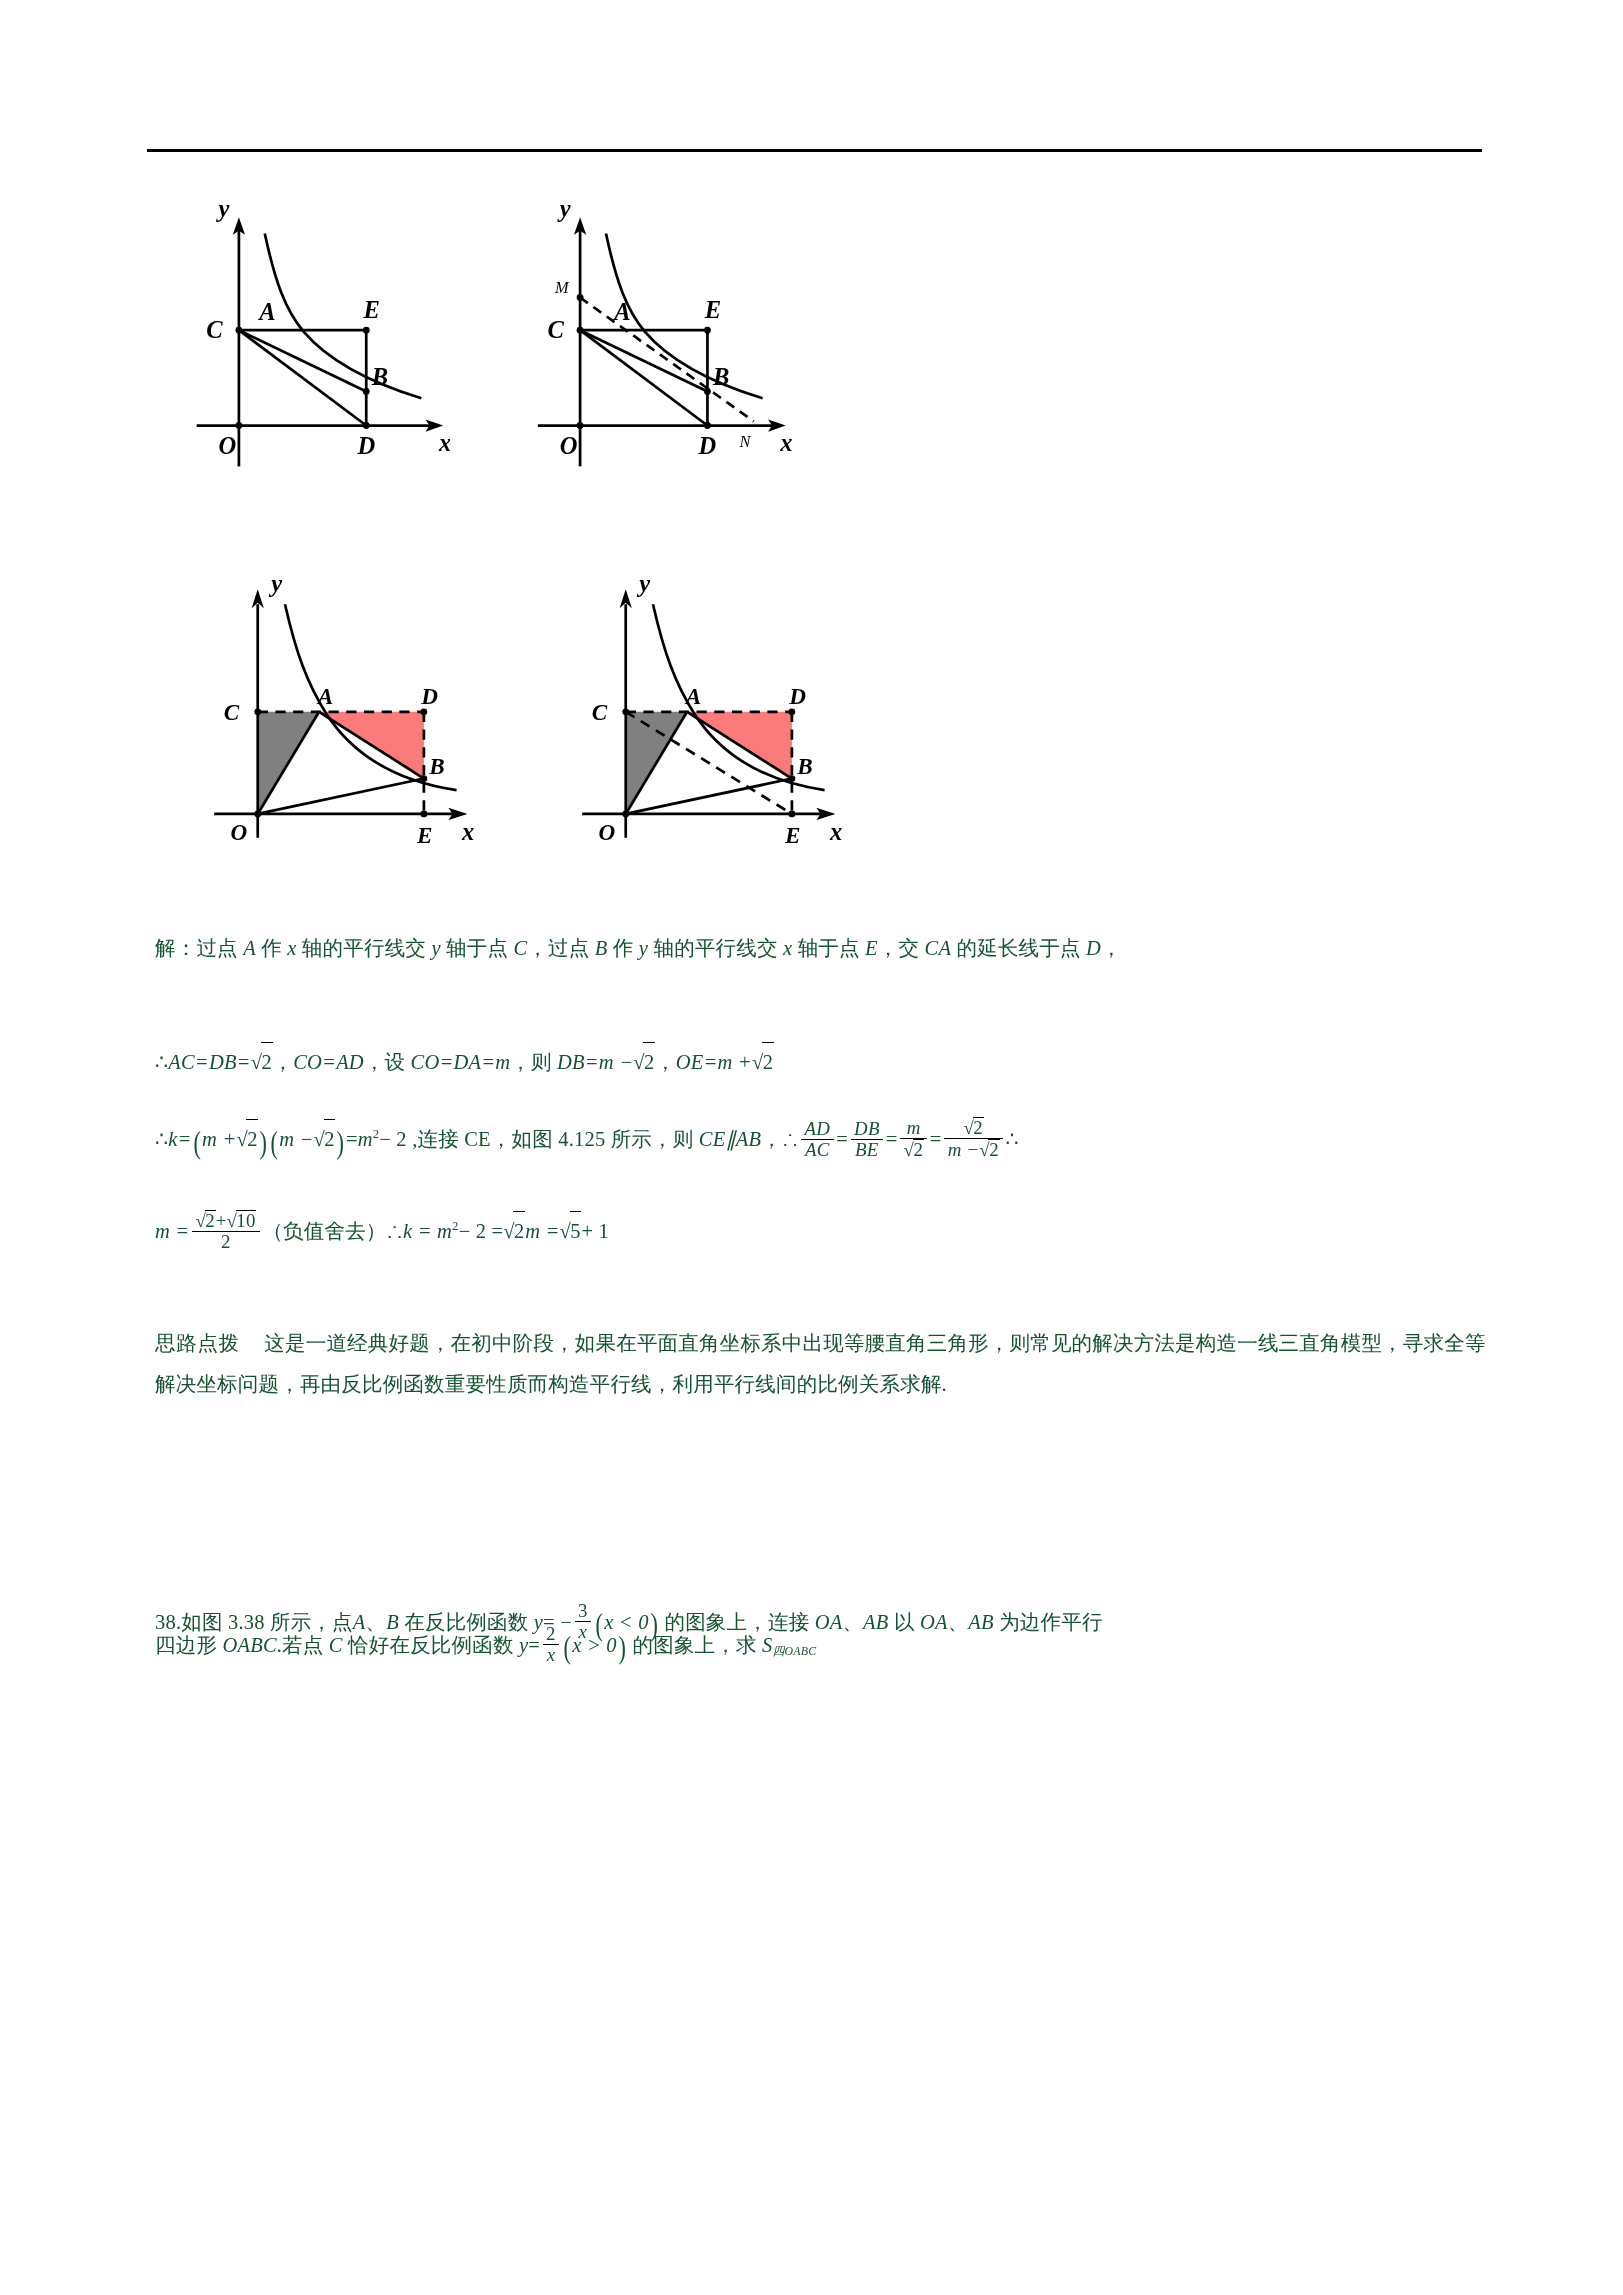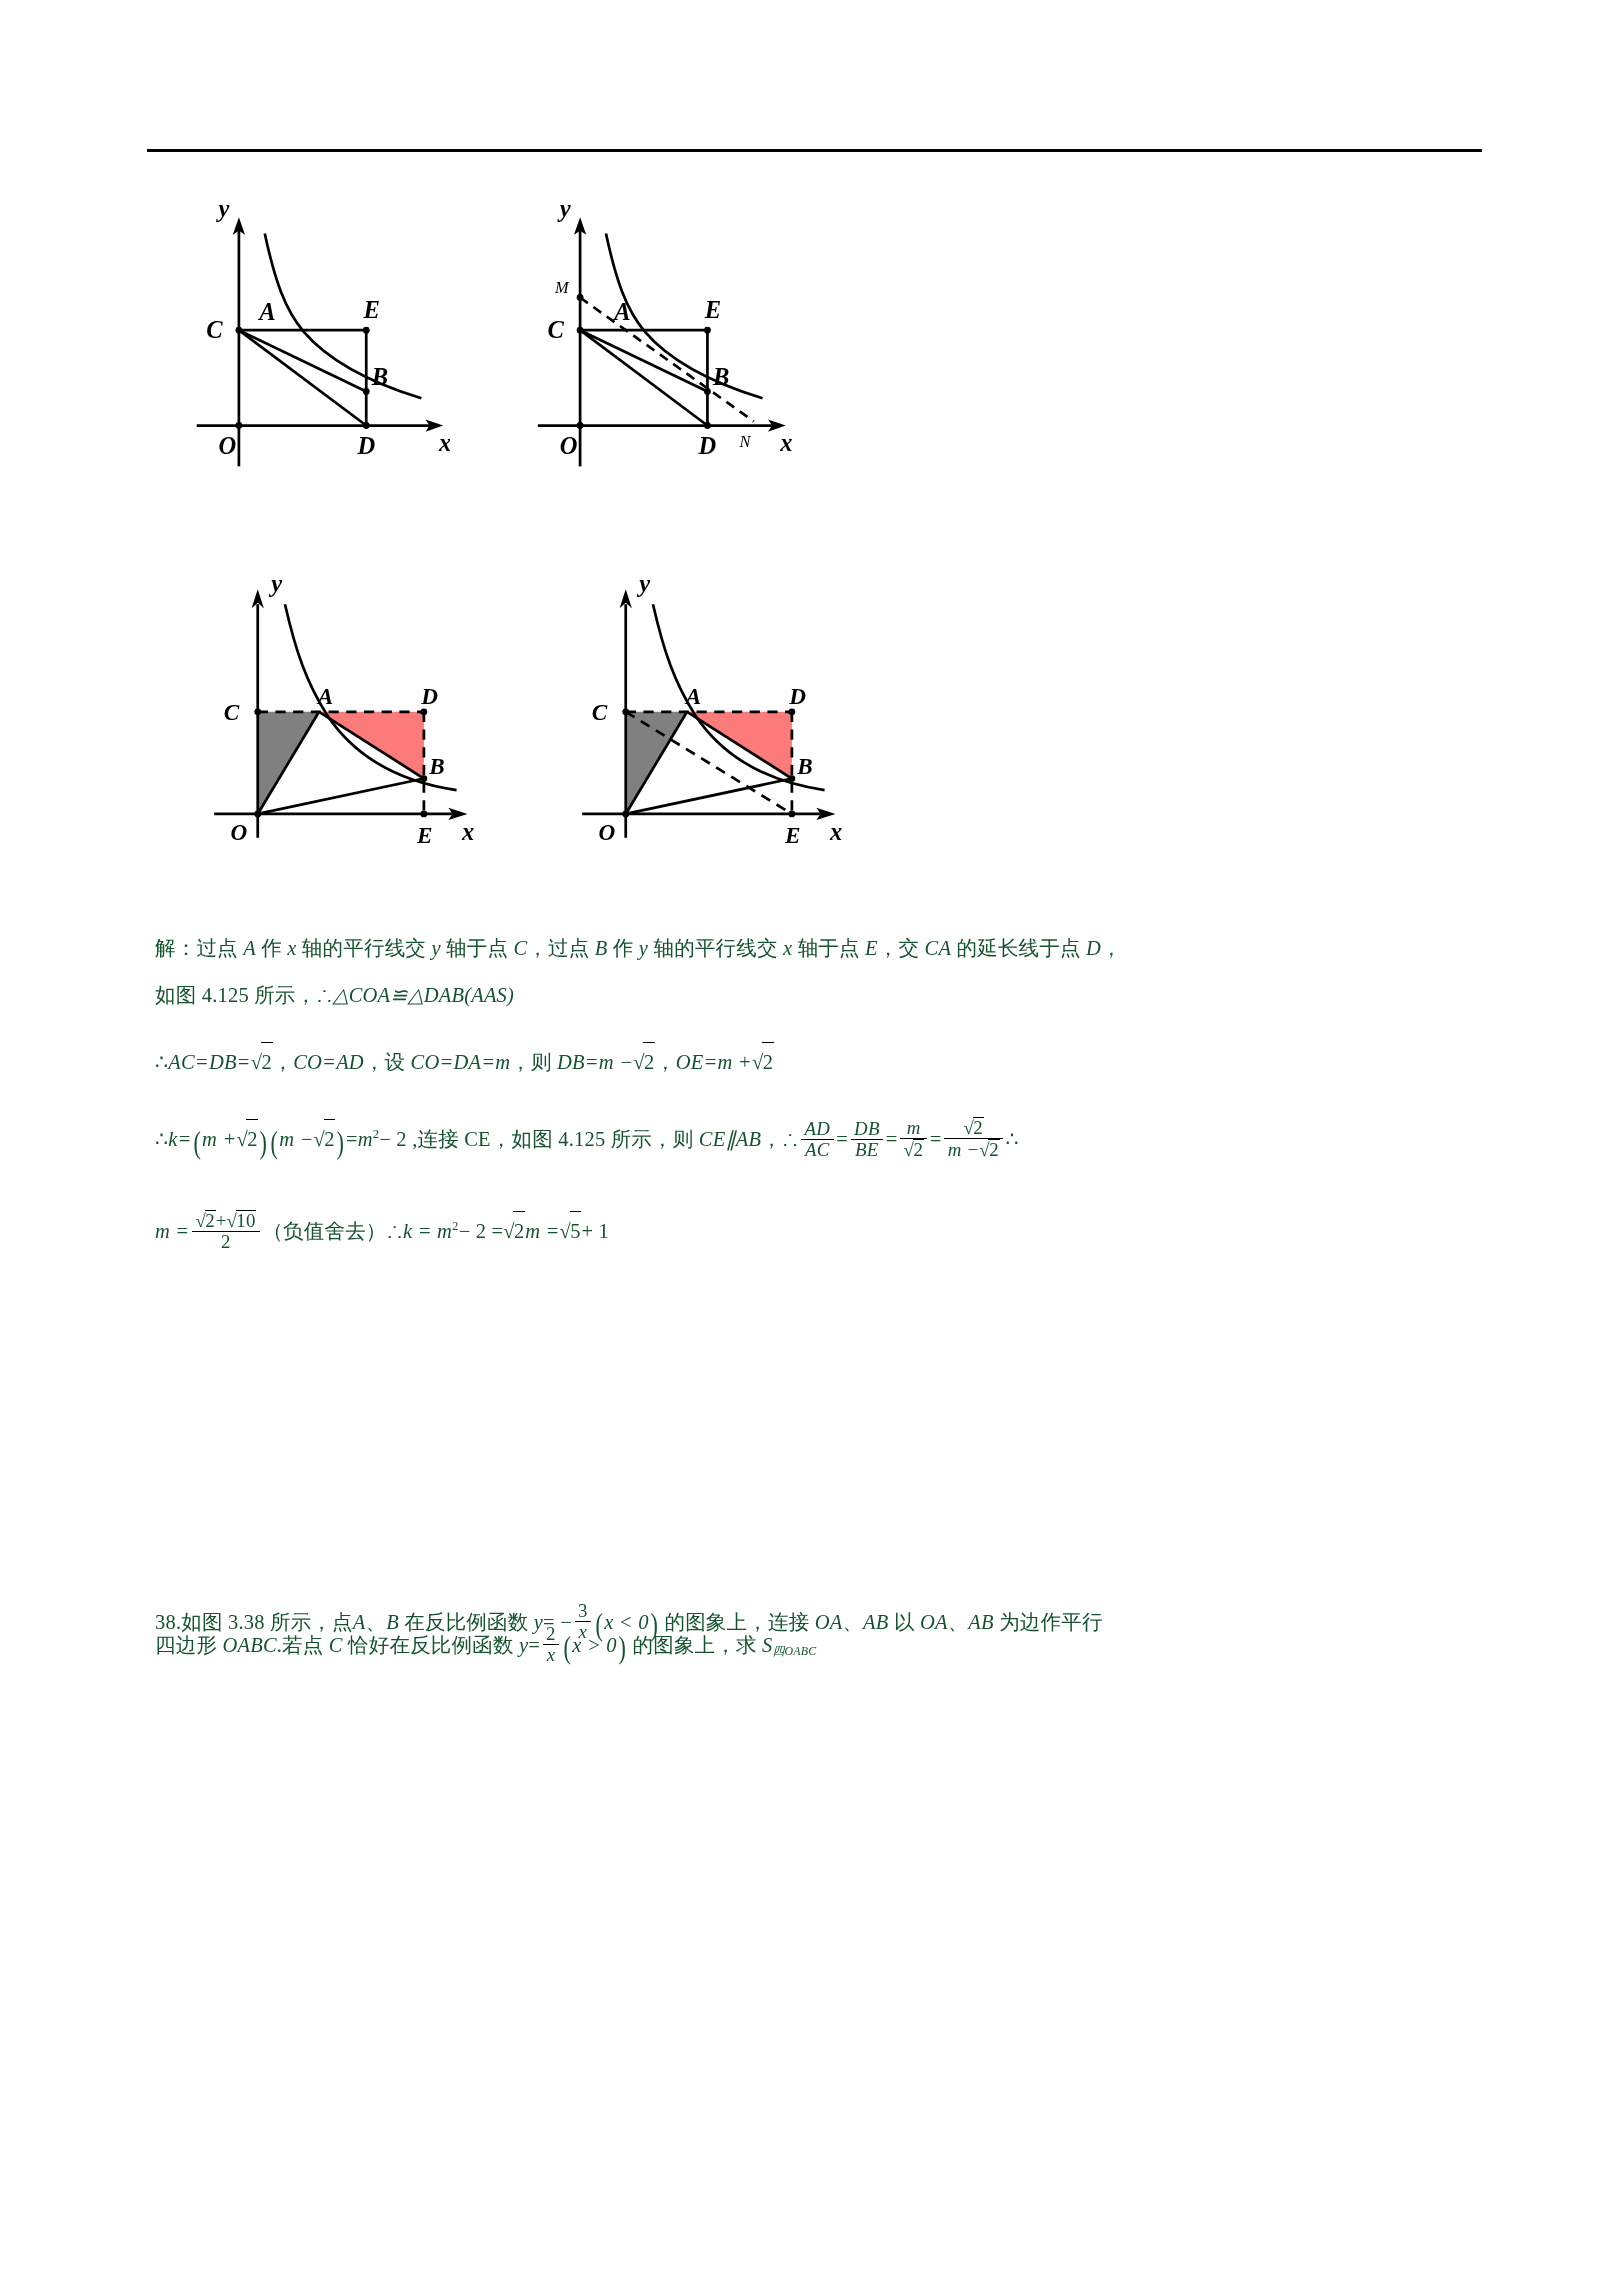--- a/index.html
+++ b/index.html
@@ -230,36 +230,36 @@
       <text x="360" y="312" font-family="Liberation Serif, serif" font-size="34" font-style="italic" font-weight="bold">B</text>
       <text x="68" y="408" font-family="Liberation Serif, serif" font-size="34" font-style="italic" font-weight="bold">O</text>
       <text x="342" y="412" font-family="Liberation Serif, serif" font-size="34" font-style="italic" font-weight="bold">E</text>
     </svg>
   </div>
 
   <div class="para" style="left:155px; top:929px; width:1336px;">
     <span>解：过点 </span><span class="mathit">A</span><span> 作 </span><span class="mathit">x</span><span> 轴的平行线交 </span><span class="mathit">y</span><span> 轴于点 </span><span class="mathit">C</span><span>，过点 </span><span class="mathit">B</span><span> 作 </span><span class="mathit">y</span><span> 轴的平行线交 </span><span class="mathit">x</span><span> 轴于点 </span><span class="mathit">E</span><span>，交 </span><span class="mathit">CA</span><span> 的延长线于点 </span><span class="mathit">D</span><span>，</span>
   </div>
 
-  <div class="para" style="left:155px; top:976px; width:1336px;">
-    <span>如图 4.125 所示，</span><span>∴</span><span class="mathit">△COA≌△DAB(AAS)</span>
-  </div>
 
   <div class="para" style="left:155px; top:1042px; width:1336px;">
     <span>∴</span><span class="mathit">AC=DB=</span><span class="sqrt"><span class="rad">√</span><span class="bar">2</span></span><span>，</span><span class="mathit">CO=AD</span><span>，设 </span><span class="mathit">CO=DA=m</span><span>，则 </span><span class="mathit">DB=</span><span class="mathit">m −</span><span class="sqrt"><span class="rad">√</span><span class="bar">2</span></span><span>，</span><span class="mathit">OE=</span><span class="mathit">m +</span><span class="sqrt"><span class="rad">√</span><span class="bar">2</span></span>
   </div>
 
   <div class="para" style="left:155px; top:1115px; width:1357px;">
     <span>∴</span><span class="mathit">k=</span><span class="bigparen">(</span><span class="mathit">m +</span><span class="sqrt"><span class="rad">√</span><span class="bar">2</span></span><span class="bigparen">)</span><span class="bigparen">(</span><span class="mathit">m −</span><span class="sqrt"><span class="rad">√</span><span class="bar">2</span></span><span class="bigparen">)</span><span>=</span><span class="mathit">m</span><span class="sup">2</span><span>− 2</span><span> ,连接 CE，如图 4.125 所示，则 </span><span class="mathit">CE∥AB</span><span>，</span><span>∴</span><span class="frac"><span class="num mathit">AD</span><span class="den mathit">AC</span></span><span>=</span><span class="frac"><span class="num mathit">DB</span><span class="den mathit">BE</span></span><span>=</span><span class="frac"><span class="num mathit">m</span><span class="den"><span class="sqrt"><span class="rad">√</span><span class="bar">2</span></span></span></span><span>=</span><span class="frac"><span class="num"><span class="sqrt"><span class="rad">√</span><span class="bar">2</span></span></span><span class="den"><span class="mathit">m −</span><span class="sqrt"><span class="rad">√</span><span class="bar">2</span></span></span></span><span>∴</span>
   </div>
 
   <div class="para" style="left:155px; top:1207px; width:1336px;">
     <span class="mathit">m =</span><span class="frac"><span class="num"><span class="sqrt"><span class="rad">√</span><span class="bar">2</span></span><span>+</span><span class="sqrt"><span class="rad">√</span><span class="bar">10</span></span></span><span class="den">2</span></span><span>（负值舍去）</span><span>∴</span><span class="mathit">k = m</span><span class="sup">2</span><span>− 2 =</span><span class="sqrt"><span class="rad">√</span><span class="bar">2</span></span><span class="mathit">m =</span><span class="sqrt"><span class="rad">√</span><span class="bar">5</span></span><span>+ 1</span>
   </div>
 
+  <div class="para cn" style="left:155px; top:1323px; width:1336px; line-height:41px;">
+    <span class="tip-label">思路点拨</span><span class="gapwide"></span><span>这是一道经典好题，在初中阶段，如果在平面直角坐标系中出现等腰直角三角形，则常见的</span><span>解决方法是构造一线三直角模型，寻求全等解决坐标问题，再由反比例函数重要性质而构造平行线，利用</span><span>平行线间的比例关系求解.</span>
+  </div>
 
   <div class="para" style="left:155px; top:1601px; width:1336px;">
     <span>38.</span><span>如图 3.38 所示，点</span><span class="mathit">A</span><span>、</span><span class="mathit">B</span><span> 在反比例函数 </span><span class="mathit">y</span><span>= −</span><span class="frac tight"><span class="num">3</span><span class="den mathit">x</span></span><span class="bigparen">(</span><span class="mathit">x &lt; 0</span><span class="bigparen">)</span><span> 的图象上，连接 </span><span class="mathit">OA</span><span>、</span><span class="mathit">AB</span><span> 以 </span><span class="mathit">OA</span><span>、</span><span class="mathit">AB</span><span> 为边作平行</span>
   </div>
 
   <div class="para" style="left:155px; top:1624px; width:1336px;">
     <span>四边形 </span><span class="mathit">OABC</span><span>.若点 </span><span class="mathit">C</span><span> 恰好在反比例函数 </span><span class="mathit">y</span><span>=</span><span class="frac tight"><span class="num">2</span><span class="den mathit">x</span></span><span class="bigparen">(</span><span class="mathit">x &gt; 0</span><span class="bigparen">)</span><span> 的图象上，求 </span><span class="mathit">S</span><span class="sub mathit">四OABC</span>
   </div>
 
 </div>

